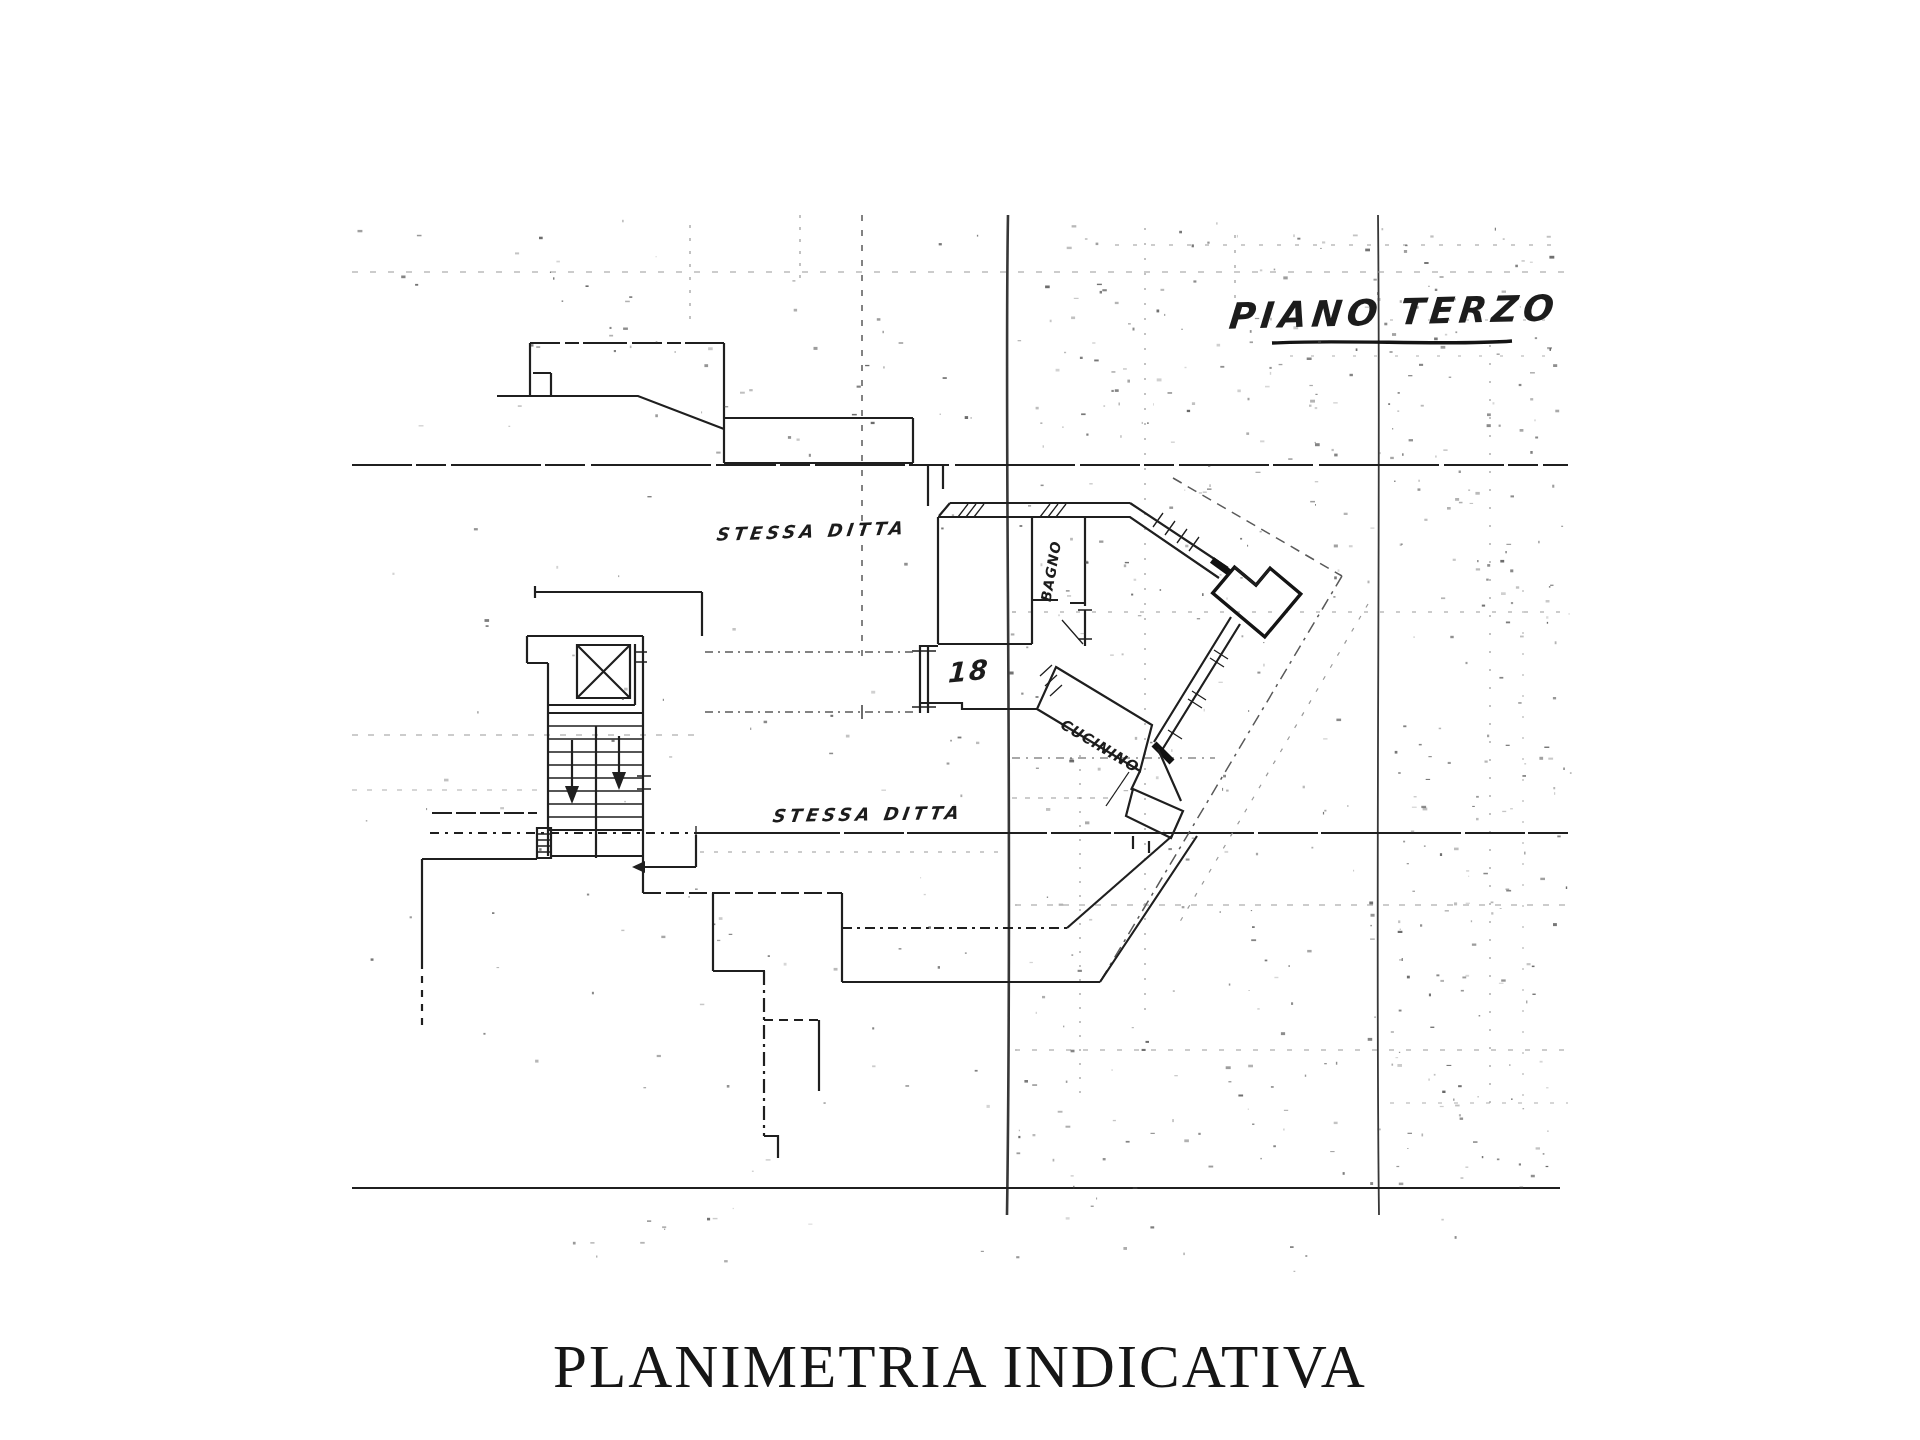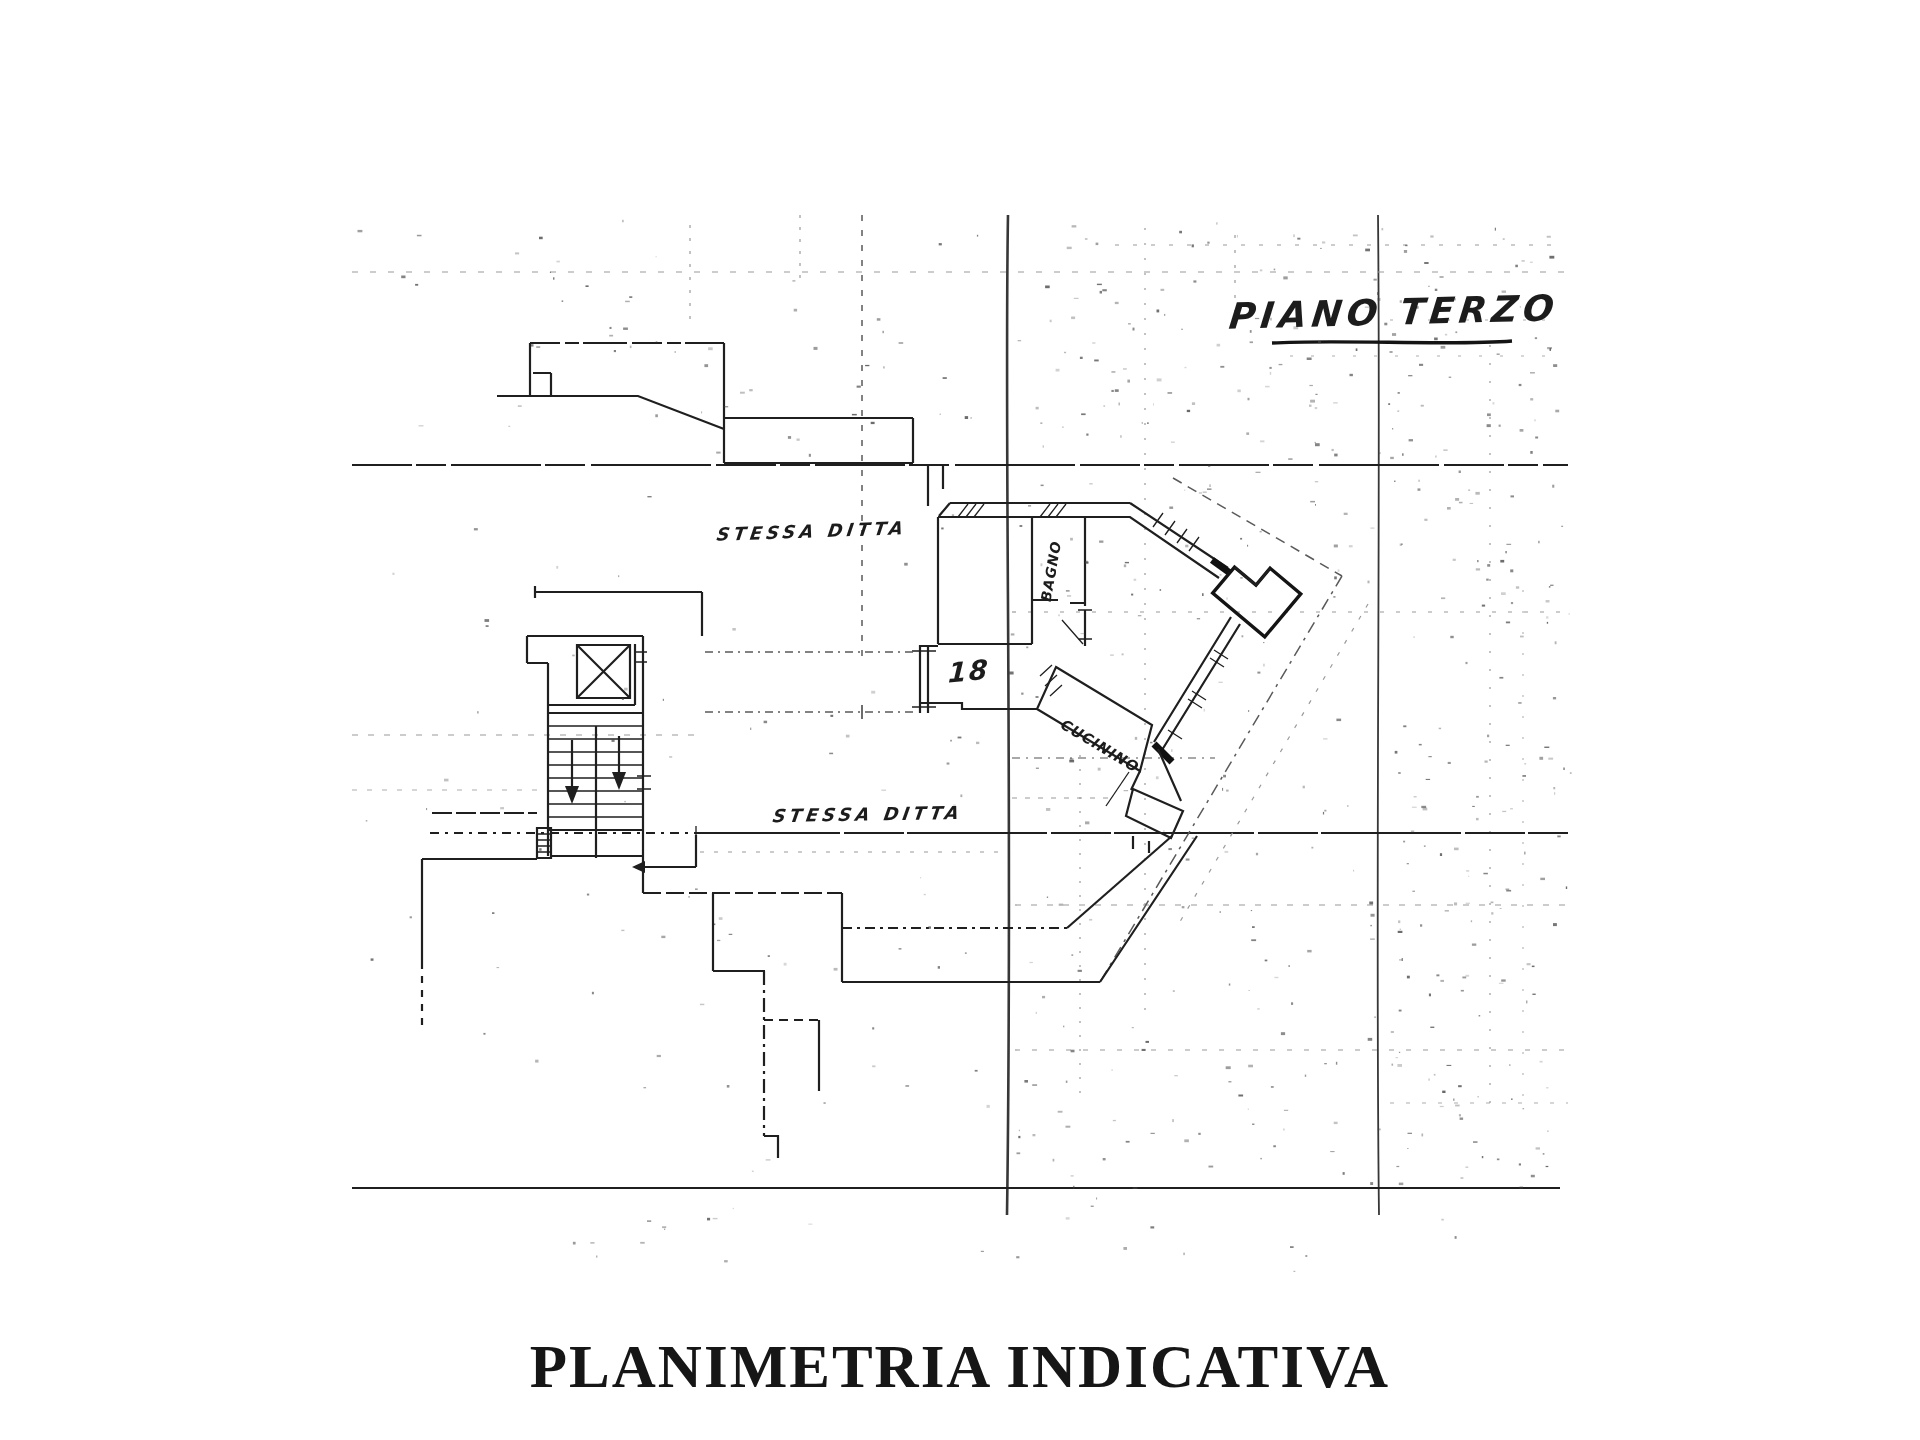--- a/index.html
+++ b/index.html
@@ -19,21 +19,21 @@
   .hand{position:absolute;transform:translate(-50%,-50%);color:#1c1c1c;
         font-family:"DejaVu Sans",sans-serif;font-style:italic;font-weight:bold;
         white-space:nowrap;user-select:none;}
   .hand-floor{font-size:36px;letter-spacing:5px;transform:translate(-50%,-50%) rotate(-1.5deg) skewX(-8deg);}
   .hand-sd{font-size:18px;letter-spacing:4px;transform:translate(-50%,-50%) rotate(-2deg) skewX(-10deg);}
   .hand-sd2{font-size:18px;letter-spacing:4px;transform:translate(-50%,-50%) rotate(-1deg) skewX(-10deg);}
   .hand-18{font-size:27px;letter-spacing:2px;transform:translate(-50%,-50%) rotate(-5deg) skewX(-8deg);}
   .hand-bagno{font-size:14px;letter-spacing:1px;transform:translate(-50%,-50%) rotate(-80deg);}
   .hand-cuc{font-size:14.5px;letter-spacing:1px;transform:translate(-50%,-50%) rotate(31deg);}
   .caption{position:absolute;left:0;right:0;top:1332px;text-align:center;
-           font-family:"Liberation Serif","DejaVu Serif",serif;font-weight:bold;
+           font-family:"Liberation Serif","DejaVu Serif",serif;font-weight:normal;
            font-size:61px;letter-spacing:2px;color:#161616;white-space:nowrap;}
 </style>
 </head>
 <body>
 
 <div class="page">
 
   <svg class="plan-svg" width="1920" height="1440" viewBox="0 0 1920 1440">
 
     <g>

